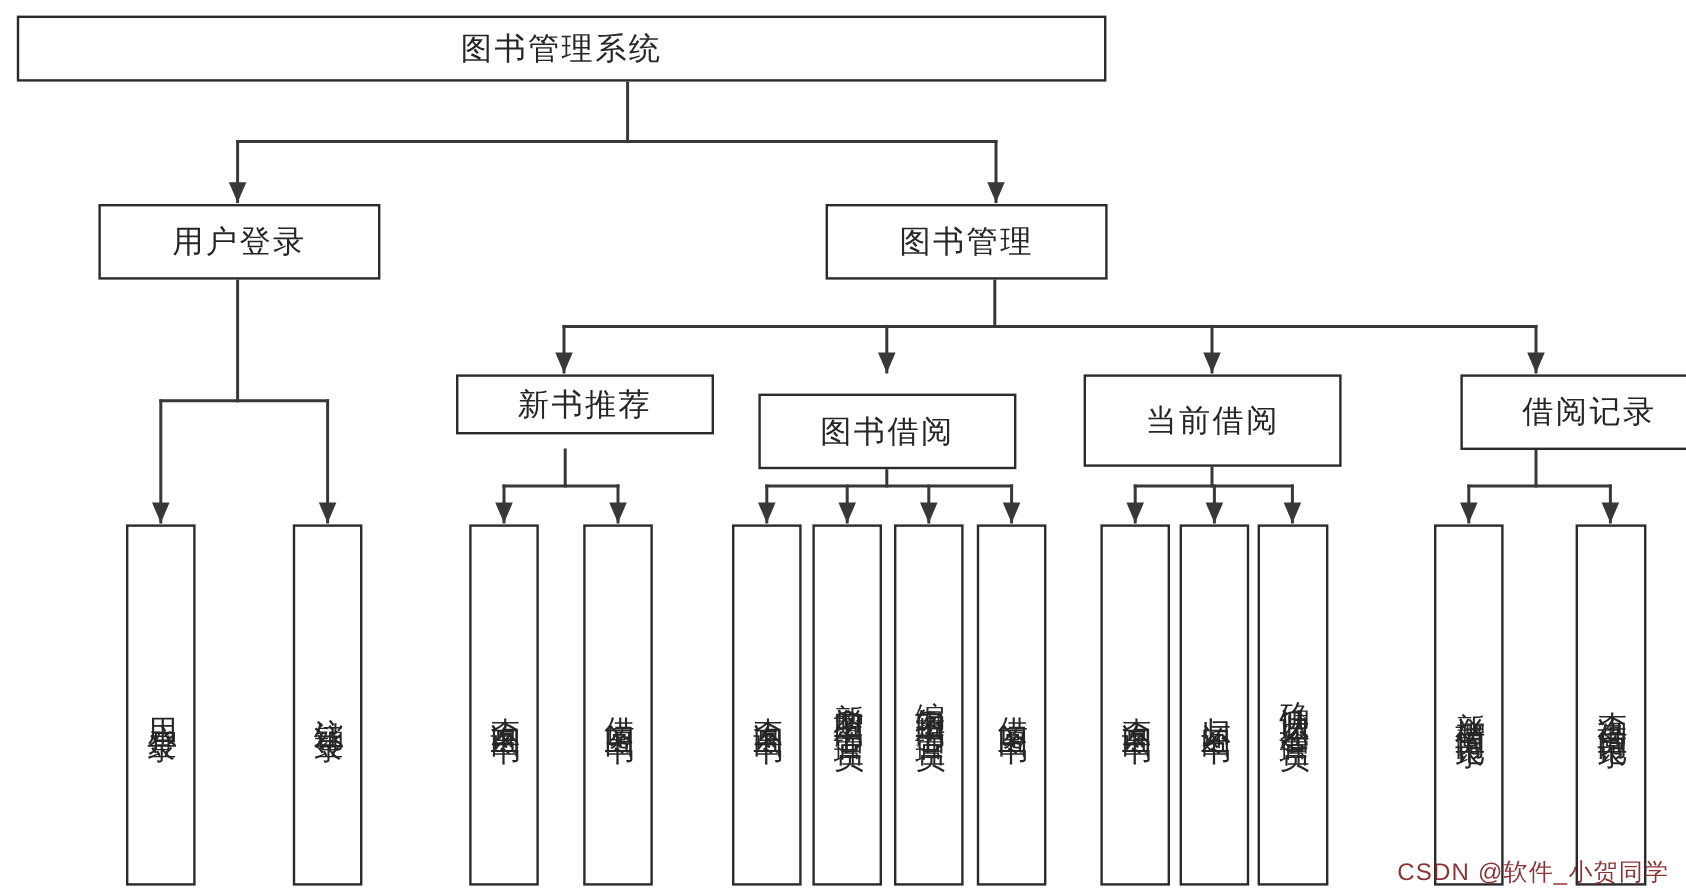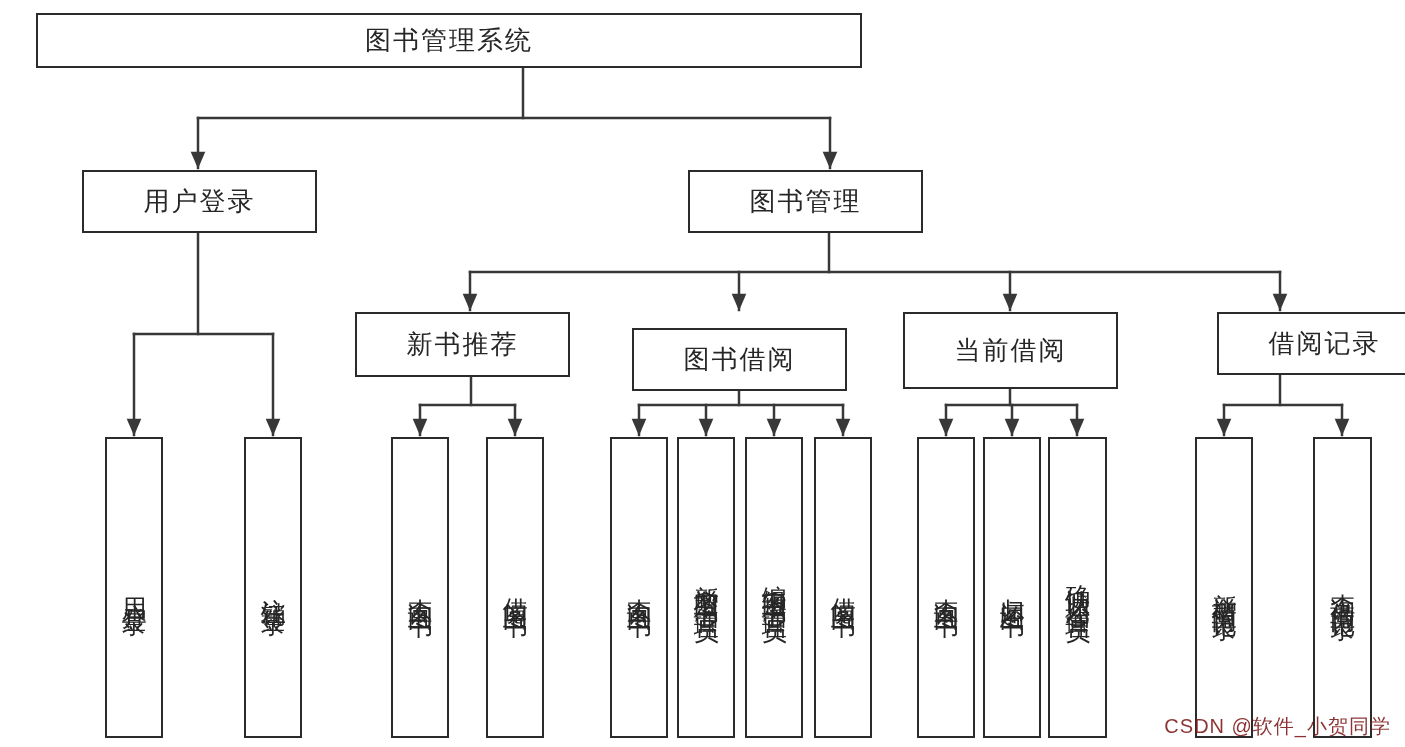--- a/index.html
+++ b/index.html
@@ -100,32 +100,32 @@
       <line x1="1012" y1="405" x2="1012" y2="435" marker-end="url(#arrow)"></line>
       <line x1="1077" y1="405" x2="1077" y2="435" marker-end="url(#arrow)"></line>
 
       <line x1="1280" y1="375" x2="1280" y2="405"></line>
       <line x1="1224" y1="405" x2="1342" y2="405"></line>
       <line x1="1224" y1="405" x2="1224" y2="435" marker-end="url(#arrow)"></line>
       <line x1="1342" y1="405" x2="1342" y2="435" marker-end="url(#arrow)"></line>
     </g>
   </svg>
 
-  <div class="node h" style="left:36px; top:13px; width:826px; height:55px">
+  <div class="node h" style="left:14px; top:13px; width:908px; height:55px">
     <span class="lbl">图书管理系统</span>
   </div>
 
   <div class="node h" style="left:82px; top:170px; width:235px; height:63px">
     <span class="lbl">用户登录</span>
   </div>
   <div class="node h" style="left:688px; top:170px; width:235px; height:63px">
     <span class="lbl">图书管理</span>
   </div>
 
-  <div class="node h" style="left:355px; top:312px; width:215px; height:65px">
+  <div class="node h" style="left:380px; top:312px; width:215px; height:50px">
     <span class="lbl">新书推荐</span>
   </div>
   <div class="node h" style="left:632px; top:328px; width:215px; height:63px">
     <span class="lbl">图书借阅</span>
   </div>
   <div class="node h" style="left:903px; top:312px; width:215px; height:77px">
     <span class="lbl">当前借阅</span>
   </div>
   <div class="node h" style="left:1217px; top:312px; width:215px; height:63px">
     <span class="lbl">借阅记录</span>

